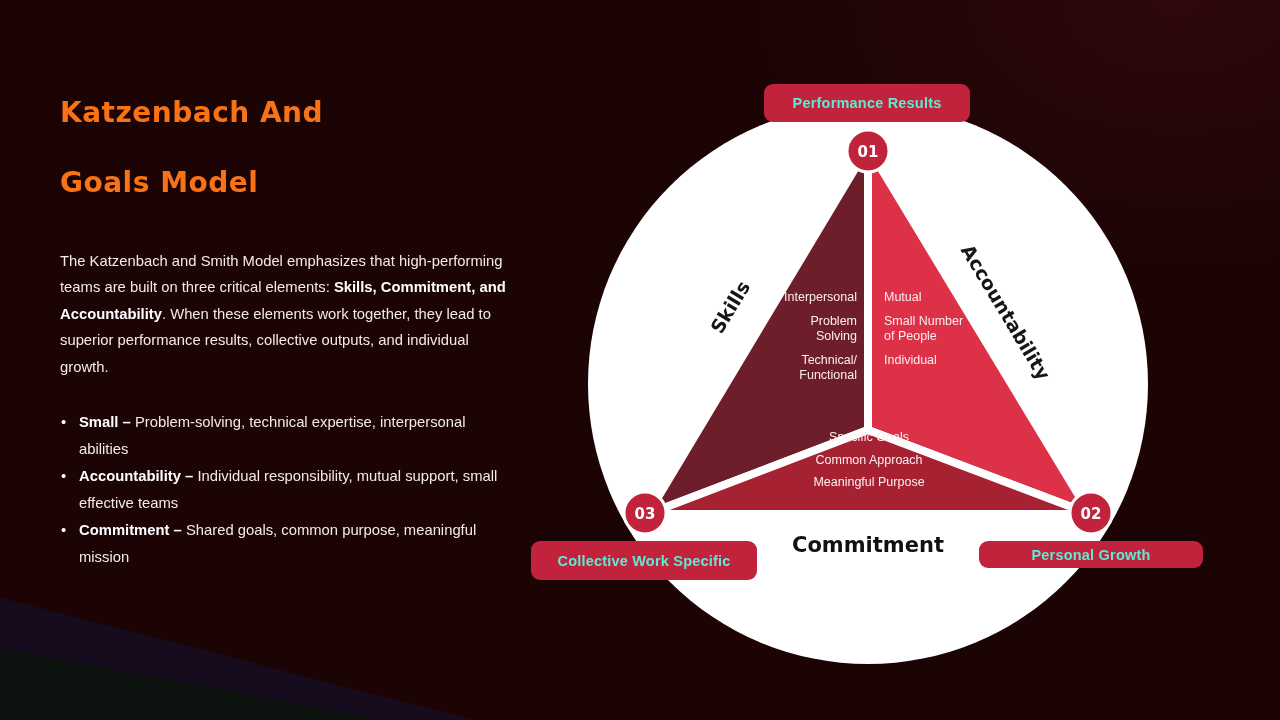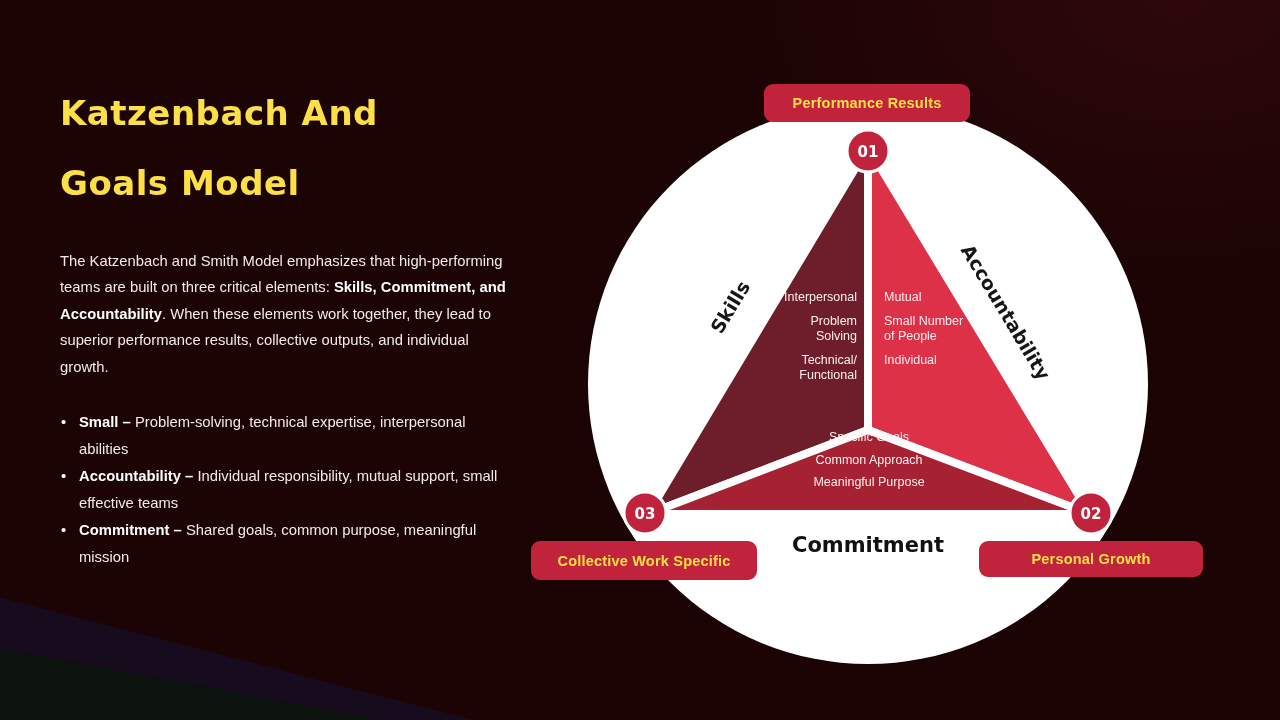--- a/index.html
+++ b/index.html
@@ -20,47 +20,47 @@
   .bg-shape-dark{
     position:absolute;inset:0;pointer-events:none;
     background:#0c120d;
     clip-path:polygon(0 90%, 0 100%, 30% 100%);
   }
 
   
   .left-panel{position:absolute;left:60px;top:78px;width:462px;}
   .slide-title{
     font-family:"DejaVu Sans", sans-serif;
-    font-weight:700;color:#fde047;
-    font-size:34px;line-height:70px;letter-spacing:0.5px;
+    font-weight:700;color:#f97316;
+    font-size:28px;line-height:70px;letter-spacing:0.5px;
   }
   .intro{
     margin-top:30px;color:#f3eaea;
     font-size:14.8px;line-height:26.4px;width:452px;
   }
   .intro b{color:#ffffff;}
   .bullets{margin-top:29px;width:452px;}
   .bullet-item{
     position:relative;padding-left:19px;color:#f3eaea;
     font-size:14.8px;line-height:27px;
   }
   .bullet-item .dot{position:absolute;left:1px;top:0;color:#ffffff;}
   .bullet-item b{color:#ffffff;}
 
   
   .diagram-svg{position:absolute;left:0;top:0;}
   .pill-btn{
-    position:absolute;background:#c2233c;color:#fde047;
+    position:absolute;background:#c2233c;color:#5eead4;
     display:flex;align-items:center;justify-content:center;
     border-radius:9px;font-weight:700;font-size:14.5px;
     letter-spacing:0.2px;
   }
   #btn-top{left:764px;top:84px;width:206px;height:38px;}
   #btn-bl{left:531px;top:541px;width:226px;height:39px;}
-  #btn-br{left:979px;top:541px;width:224px;height:36px;}
+  #btn-br{left:979px;top:541px;width:224px;height:27px;}
 
   .svg-side-label{
     font-family:"DejaVu Sans", sans-serif;
     font-size:19px;font-weight:700;fill:#161616;
   }
   .svg-bottom-label{
     font-family:"DejaVu Sans", sans-serif;
     font-size:21px;font-weight:700;fill:#111111;
   }
   .svg-item{

